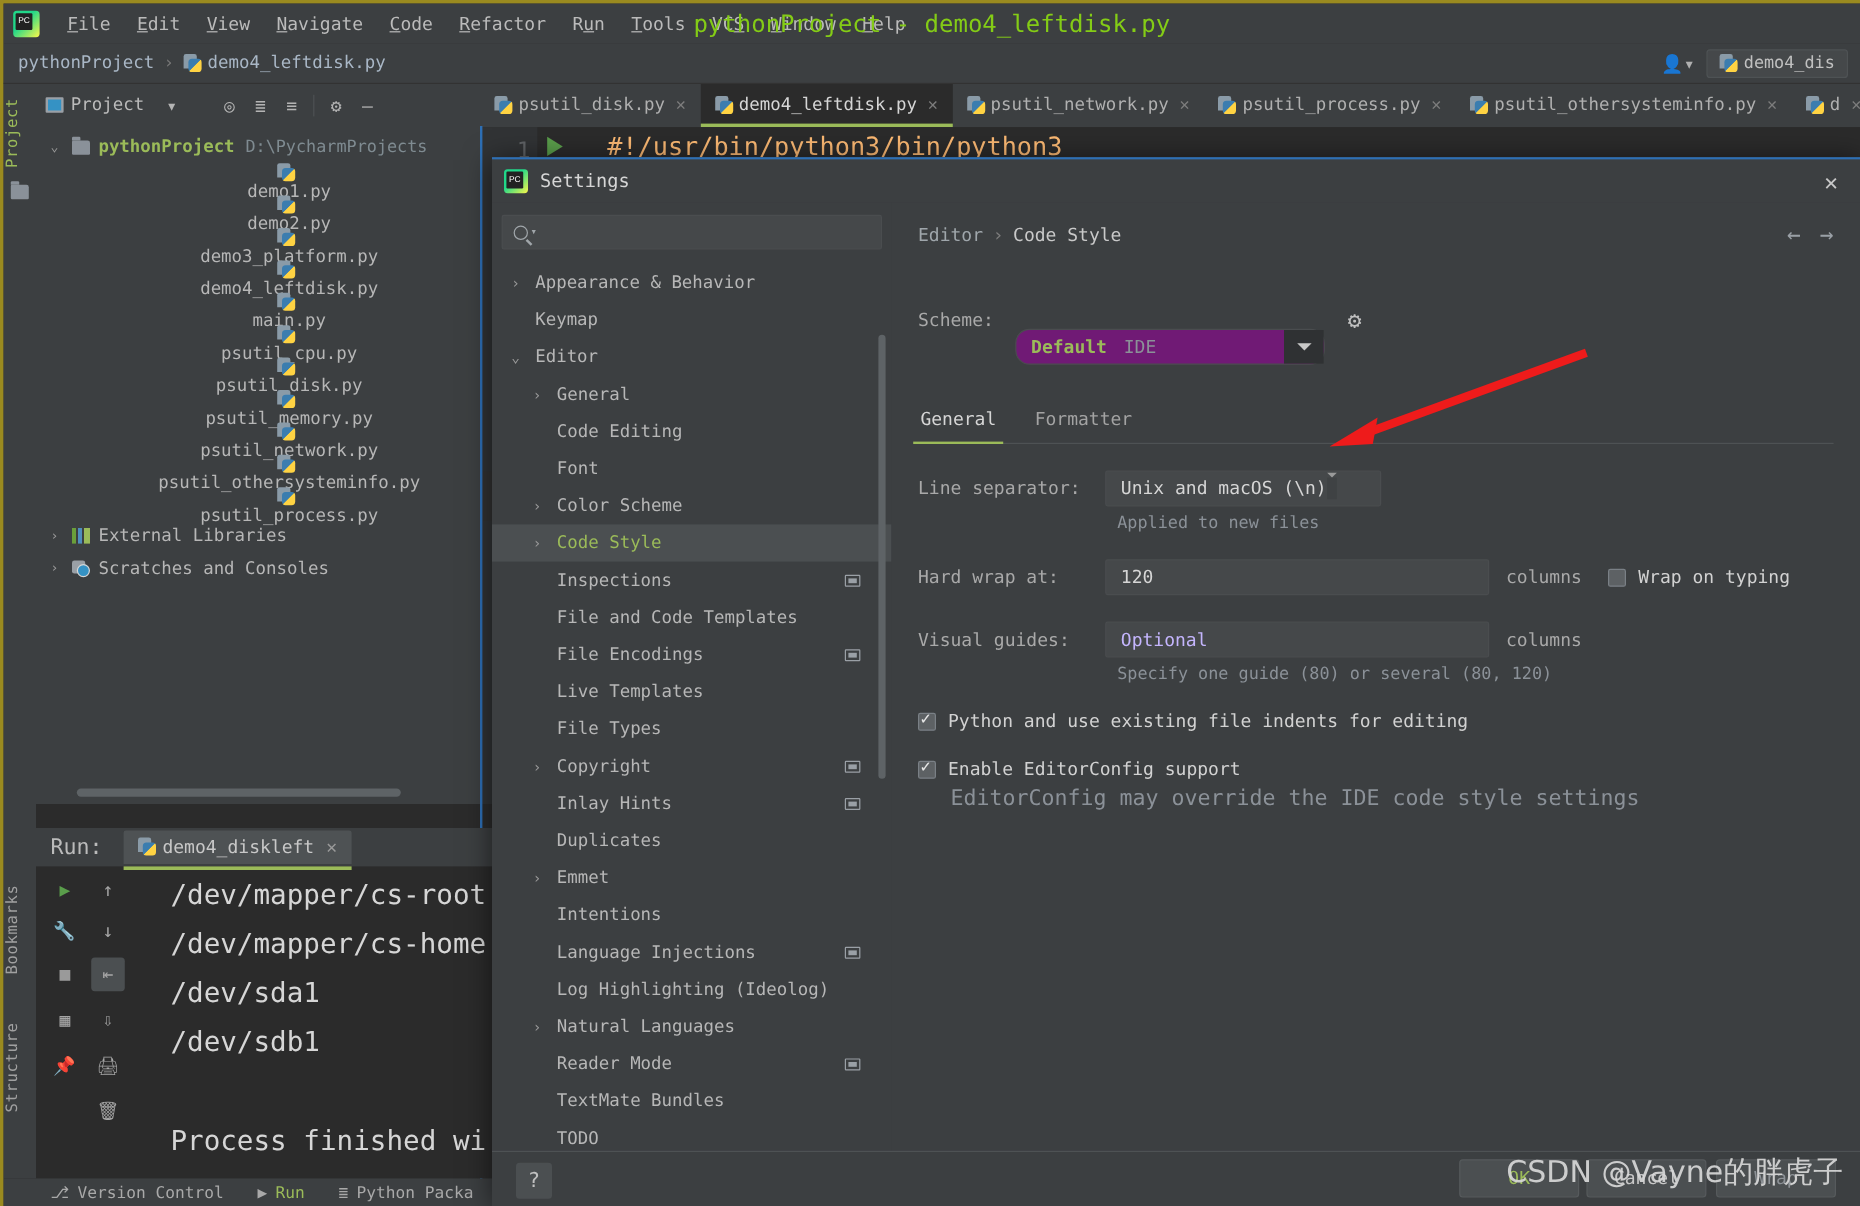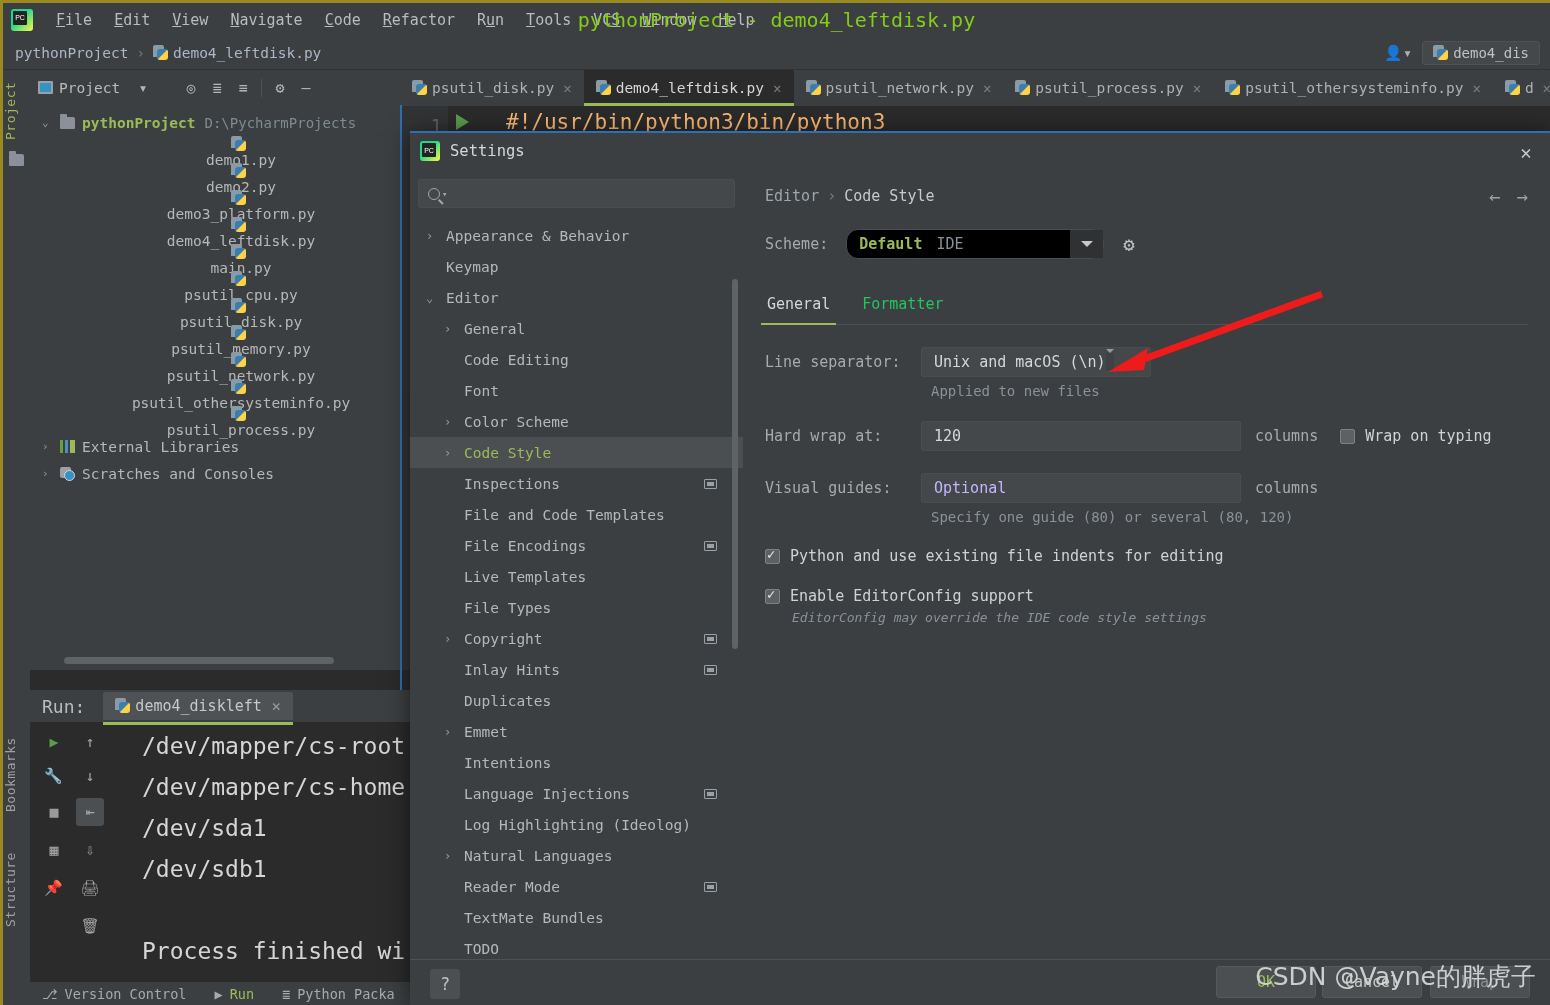--- a/index.html
+++ b/index.html
@@ -170,45 +170,45 @@
   .tscroll { position:absolute; right:5px; top:110px; width:6px; height:370px; background:#5e6366; border-radius:3px; }
 
   .dlg-right { width:807px; height:800px; background:#3c3f41; position:relative; padding:18px 22px 0 22px; }
   .bread { display:flex; align-items:center; color:#9fa6ab; font-size:15px; }
   .bread .cur { color:#c9c9c9; }
   .bread .sep { margin:0 8px; color:#7d7d7d; }
   .nav-arrows { position:absolute; right:22px; top:16px; display:flex; gap:16px; color:#9aa0a6; font-size:19px; }
 
   .scheme-row { margin-top:24px; display:flex; align-items:center; }
   .scheme-lbl { color:#a9a9a9; font-size:15px; margin-right:18px; }
-  .combo { width:258px; height:30px; background:#000000; border:1px solid #4a4d4f; border-radius:12px; display:flex; align-items:center; padding-left:12px; position:relative; }
+  .combo { width:258px; height:30px; background:#701a75; border:1px solid #4a4d4f; border-radius:12px; display:flex; align-items:center; padding-left:12px; position:relative;margin-top:45px; }
   .combo .v1 { color:#9bbb59; font-size:15px; font-weight:bold; }
   .combo .v2 { color:#8b9198; font-size:15px; margin-left:14px; }
   .combo .btn { position:absolute; right:0; top:0; width:33px; height:28px; background:#2f3133; display:flex; align-items:center; justify-content:center; }
   .tri { width:0;height:0;border-left:6px solid transparent;border-right:6px solid transparent;border-top:6px solid #c8c8c8; }
   .gear { margin-left:19px; color:#c0c0c0; font-size:19px; }
 
   .tabs2 { margin-top:28px; display:flex; border-bottom:1px solid #4e5254; }
-  .t2 { padding:8px 2px 11px 2px; margin-right:28px; color:#22c55e; font-size:15px; position:relative; }
+  .t2 { padding:8px 2px 11px 2px; margin-right:28px; color:#a3a3a3; font-size:15px; position:relative; }
   .t2.active { color:#d6d6d6; }
   .t2.active::after { content:""; position:absolute; left:-4px; bottom:-1px; width:calc(100% + 8px); height:2px; background:#9bbb59; }
 
   .frow { display:flex; align-items:center; margin-top:22px; }
   .flbl { width:156px; color:#a9a9a9; font-size:15px; text-align:left; }
   .fbox { height:30px; background:#45484a; border:1px solid #4a4d4f; border-radius:2px; display:flex; align-items:center; padding-left:12px; color:#d6d6d6; font-size:15px; position:relative;}
   .fbox.ph { color:#c4b5fd; }
   .hint { color:#8b9198; font-size:14px; margin-left:166px; margin-top:6px; }
   .unit { color:#a9a9a9; font-size:15px; margin-left:14px; }
 
   .cbrow { display:flex; align-items:flex-start; margin-top:22px; }
   .cb { width:15px; height:15px; border:1px solid #7a8086; background:#5d6164; border-radius:2px; position:relative; flex:none; margin-top:2px; }
   .cb.checked::after { content:"✓"; position:absolute; left:1px; top:-4px; color:#e8e8e8; font-size:14px; }
   .cb.empty { background:#5d6164; }
   .cbtxt { color:#d2d2d2; font-size:15px; margin-left:10px; }
-  .subtxt { color:#8b9198; font-size:13px; margin-left:27px; margin-top:5px;font-style:italic; }
+  .subtxt { color:#8b9198; font-size:18px; margin-left:27px; margin-top:5px; }
 
   .dlg-foot { position:absolute; left:0; bottom:0; width:1140px; height:46px; background:#3c3f41; border-top:1px solid #4e5254; }
   .help-btn { position:absolute; left:20px; top:9px; width:30px; height:30px; background:#4b4f51; border-radius:3px; color:#c0c0c0; font-size:17px; display:flex; align-items:center; justify-content:center; }
   .fbtn { position:absolute; top:6px; height:32px; background:#4b4f51; border:1px solid #565a5c; border-radius:3px; display:flex; align-items:center; justify-content:center; font-size:15px; color:#c8c8c8; }
   .fbtn.ok { right:234px; width:100px; color:#9bbb59; }
   .fbtn.cancel { right:128px; width:100px; }
   .fbtn.apply { right:20px; width:100px; color:#8d9297; }
 
   
   .arrowsvg { position:absolute; left:1090px; top:288px; width:240px; height:90px; pointer-events:none; }

